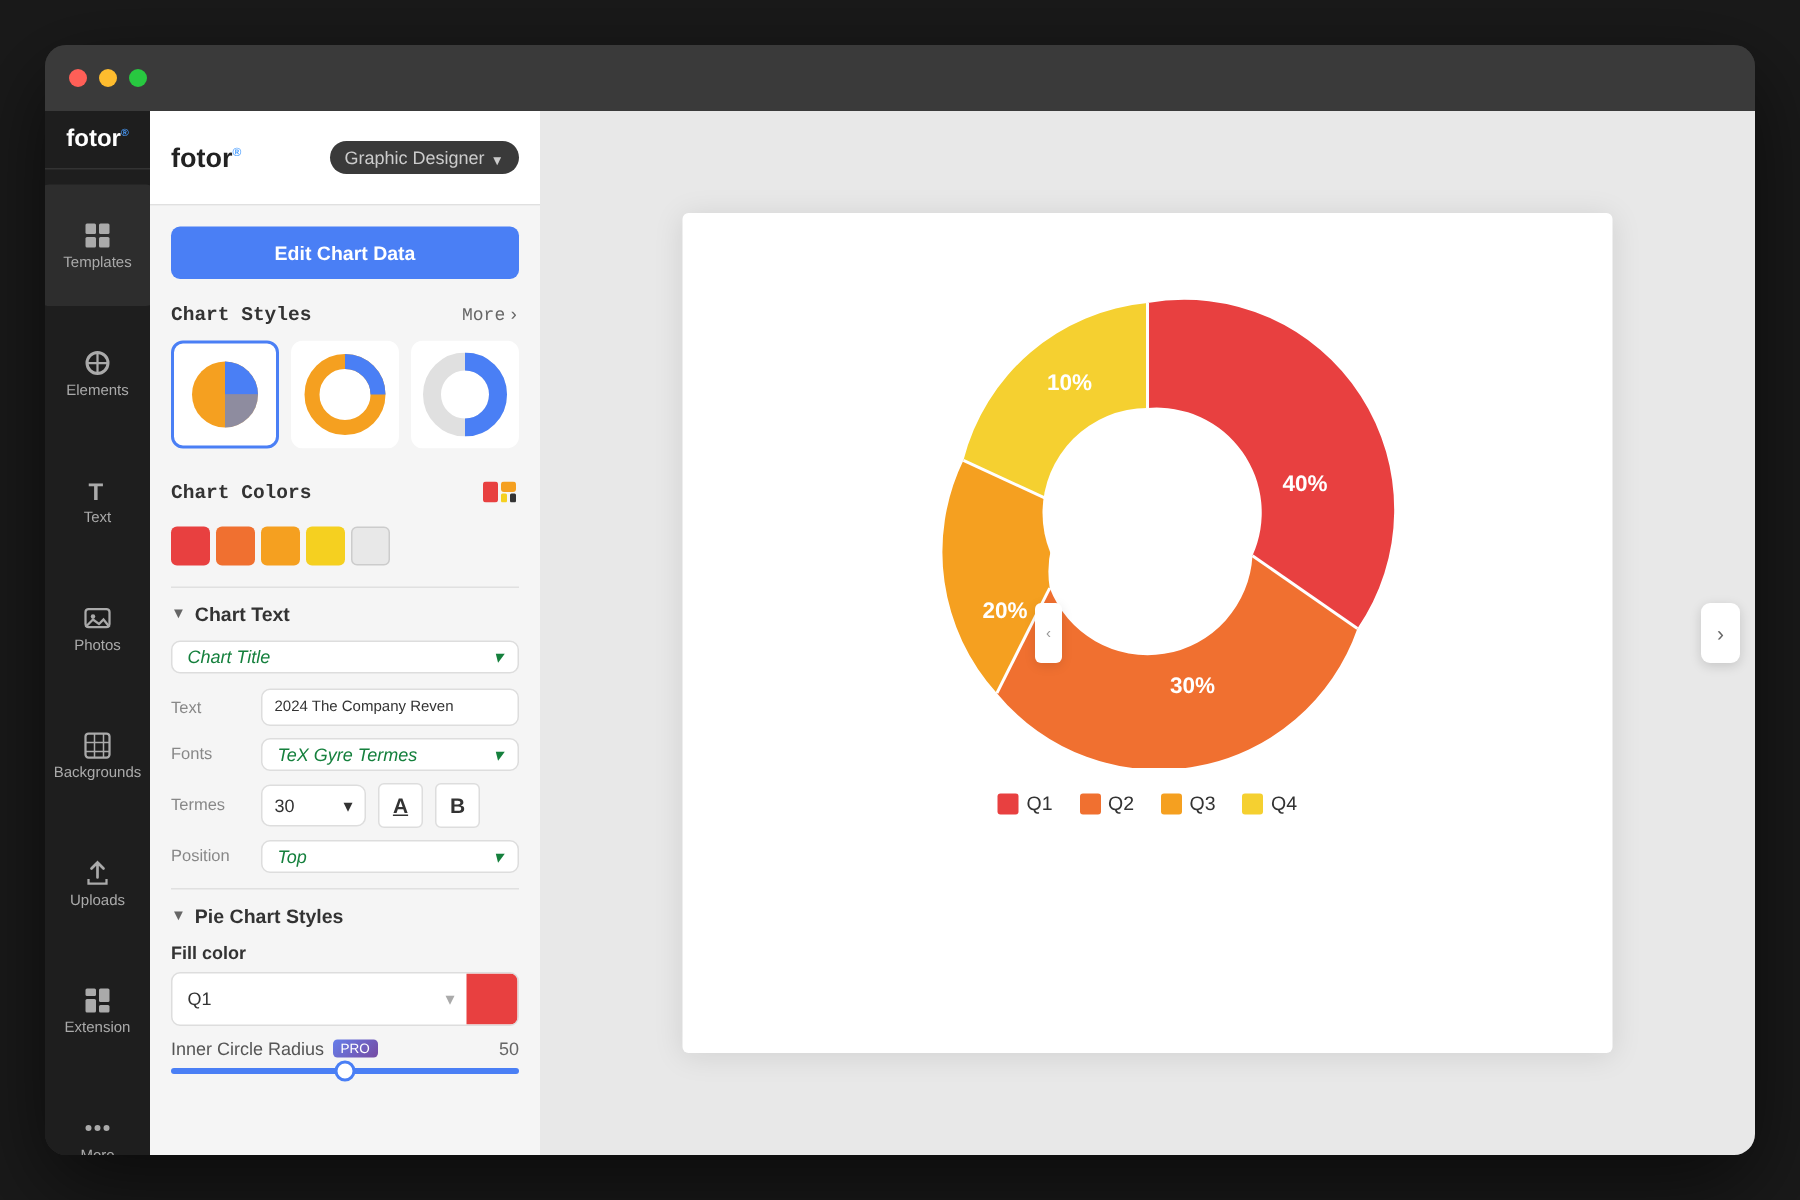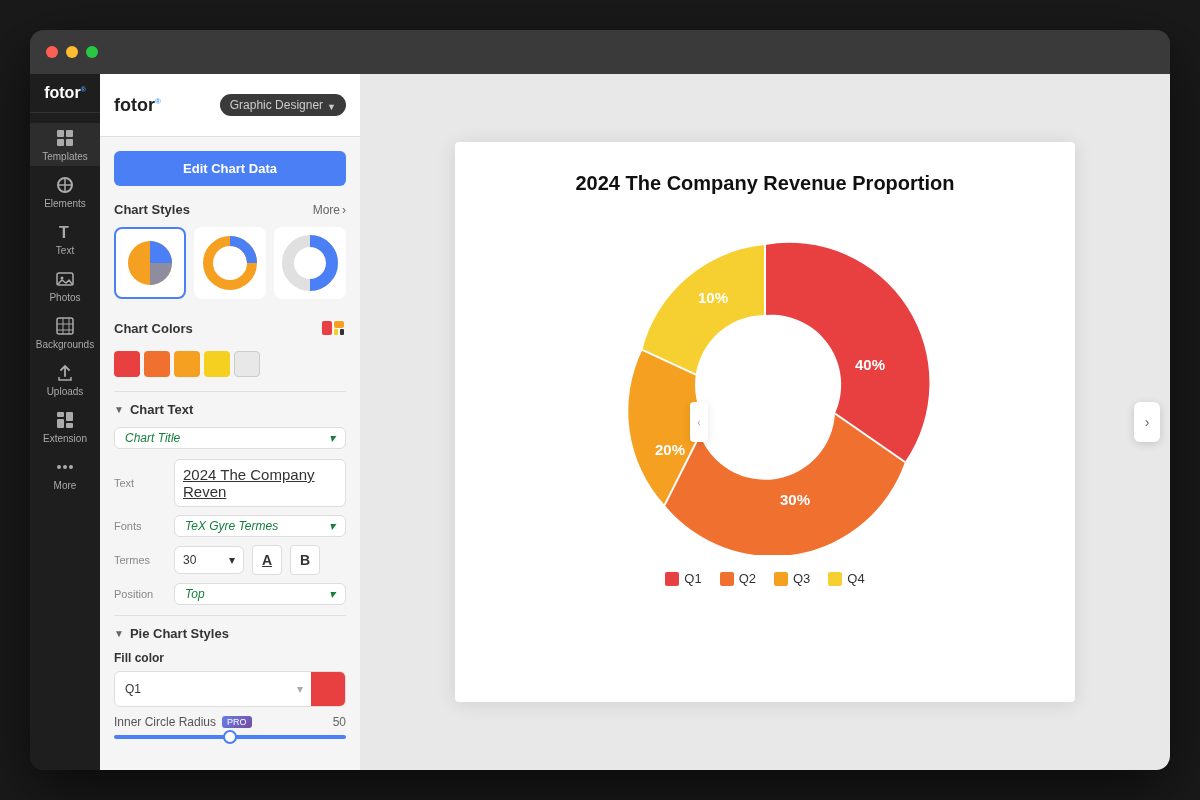--- a/index.html
+++ b/index.html
@@ -51,21 +51,21 @@
       align-items: center;
       padding-top: 10px;
       gap: 4px;
       flex-shrink: 0;
     }
     .icon-item {
       display: flex;
       flex-direction: column;
       align-items: center;
       gap: 2px;
-      padding: 4px 6px;
+      padding: 23px 6px;
       border-radius: 8px;
       cursor: pointer;
       width: 80px;
     }
     .icon-item.active { background: #2d2d2d; }
     .icon-svg {
       width: 22px; height: 22px;
       display: flex; align-items: center; justify-content: center;
     }
     .icon-label {
@@ -127,20 +127,21 @@
       font-size: 13px;
       font-weight: 600;
       cursor: pointer;
       margin-bottom: 16px;
     }
     .section-header {
       display: flex;
       align-items: center;
       justify-content: space-between;
       margin-bottom: 10px;
+      font-family: Liberation Mono, monospace;
     }
     .section-title {
       font-size: 13px;
       font-weight: 600;
       color: #333;
     }
     .more-link {
       font-size: 12px;
       color: #666;
       cursor: pointer;
@@ -578,21 +579,21 @@
         </div>
 
         <div class="dropdown-field">
           <span>Chart Title</span>
           <span>▾</span>
         </div>
 
         <div class="form-row">
           <span class="form-label">Text</span>
           <div class="form-input">
-            <span style="font-size:15px; color:#333;text-decoration:underline;">2024 The Company Reven</span>
+            <span style="font-size:10px; color:#333;">2024 The Company Reven</span>
           </div>
         </div>
 
         <div class="form-row">
           <span class="form-label">Fonts</span>
           <div class="dropdown-field" style="margin-bottom:0; flex:1;">
             <span style="font-size:12px;">TeX Gyre Termes</span>
             <span>▾</span>
           </div>
         </div>
@@ -648,21 +649,20 @@
         </div>
 
       </div>
     </div>
 
     <div class="main-canvas">
 
       <div style="position:absolute; left: 330px; top:50%; transform:translateY(-50%); width:18px; height:40px; background:#fff; border-radius:4px; display:flex; align-items:center; justify-content:center; box-shadow: 0 2px 8px rgba(0,0,0,0.1); cursor:pointer; z-index:10; color:#999; font-size:10px;">‹</div>
 
       <div class="canvas-area">
-        <div class="chart-title-text">2024 The Company Revenue Proportion</div>
 
         <div class="donut-wrapper">
           <svg viewBox="0 0 340 340" width="340" height="340">
 
             <path d="M170,30 A140,140 0 0,1 309.94,247 L239.97,198.5 A70,70 0 0,0 170,100 Z" fill="#e84040"></path>
 
             <text x="275" y="155" text-anchor="middle" font-size="15" font-weight="bold" fill="white">40%</text>
 
             <path d="M309.94,247 A140,140 0 0,1 69.6,290.1 L104.8,220.05 A70,70 0 0,0 239.97,198.5 Z" fill="#f07030"></path>
 

